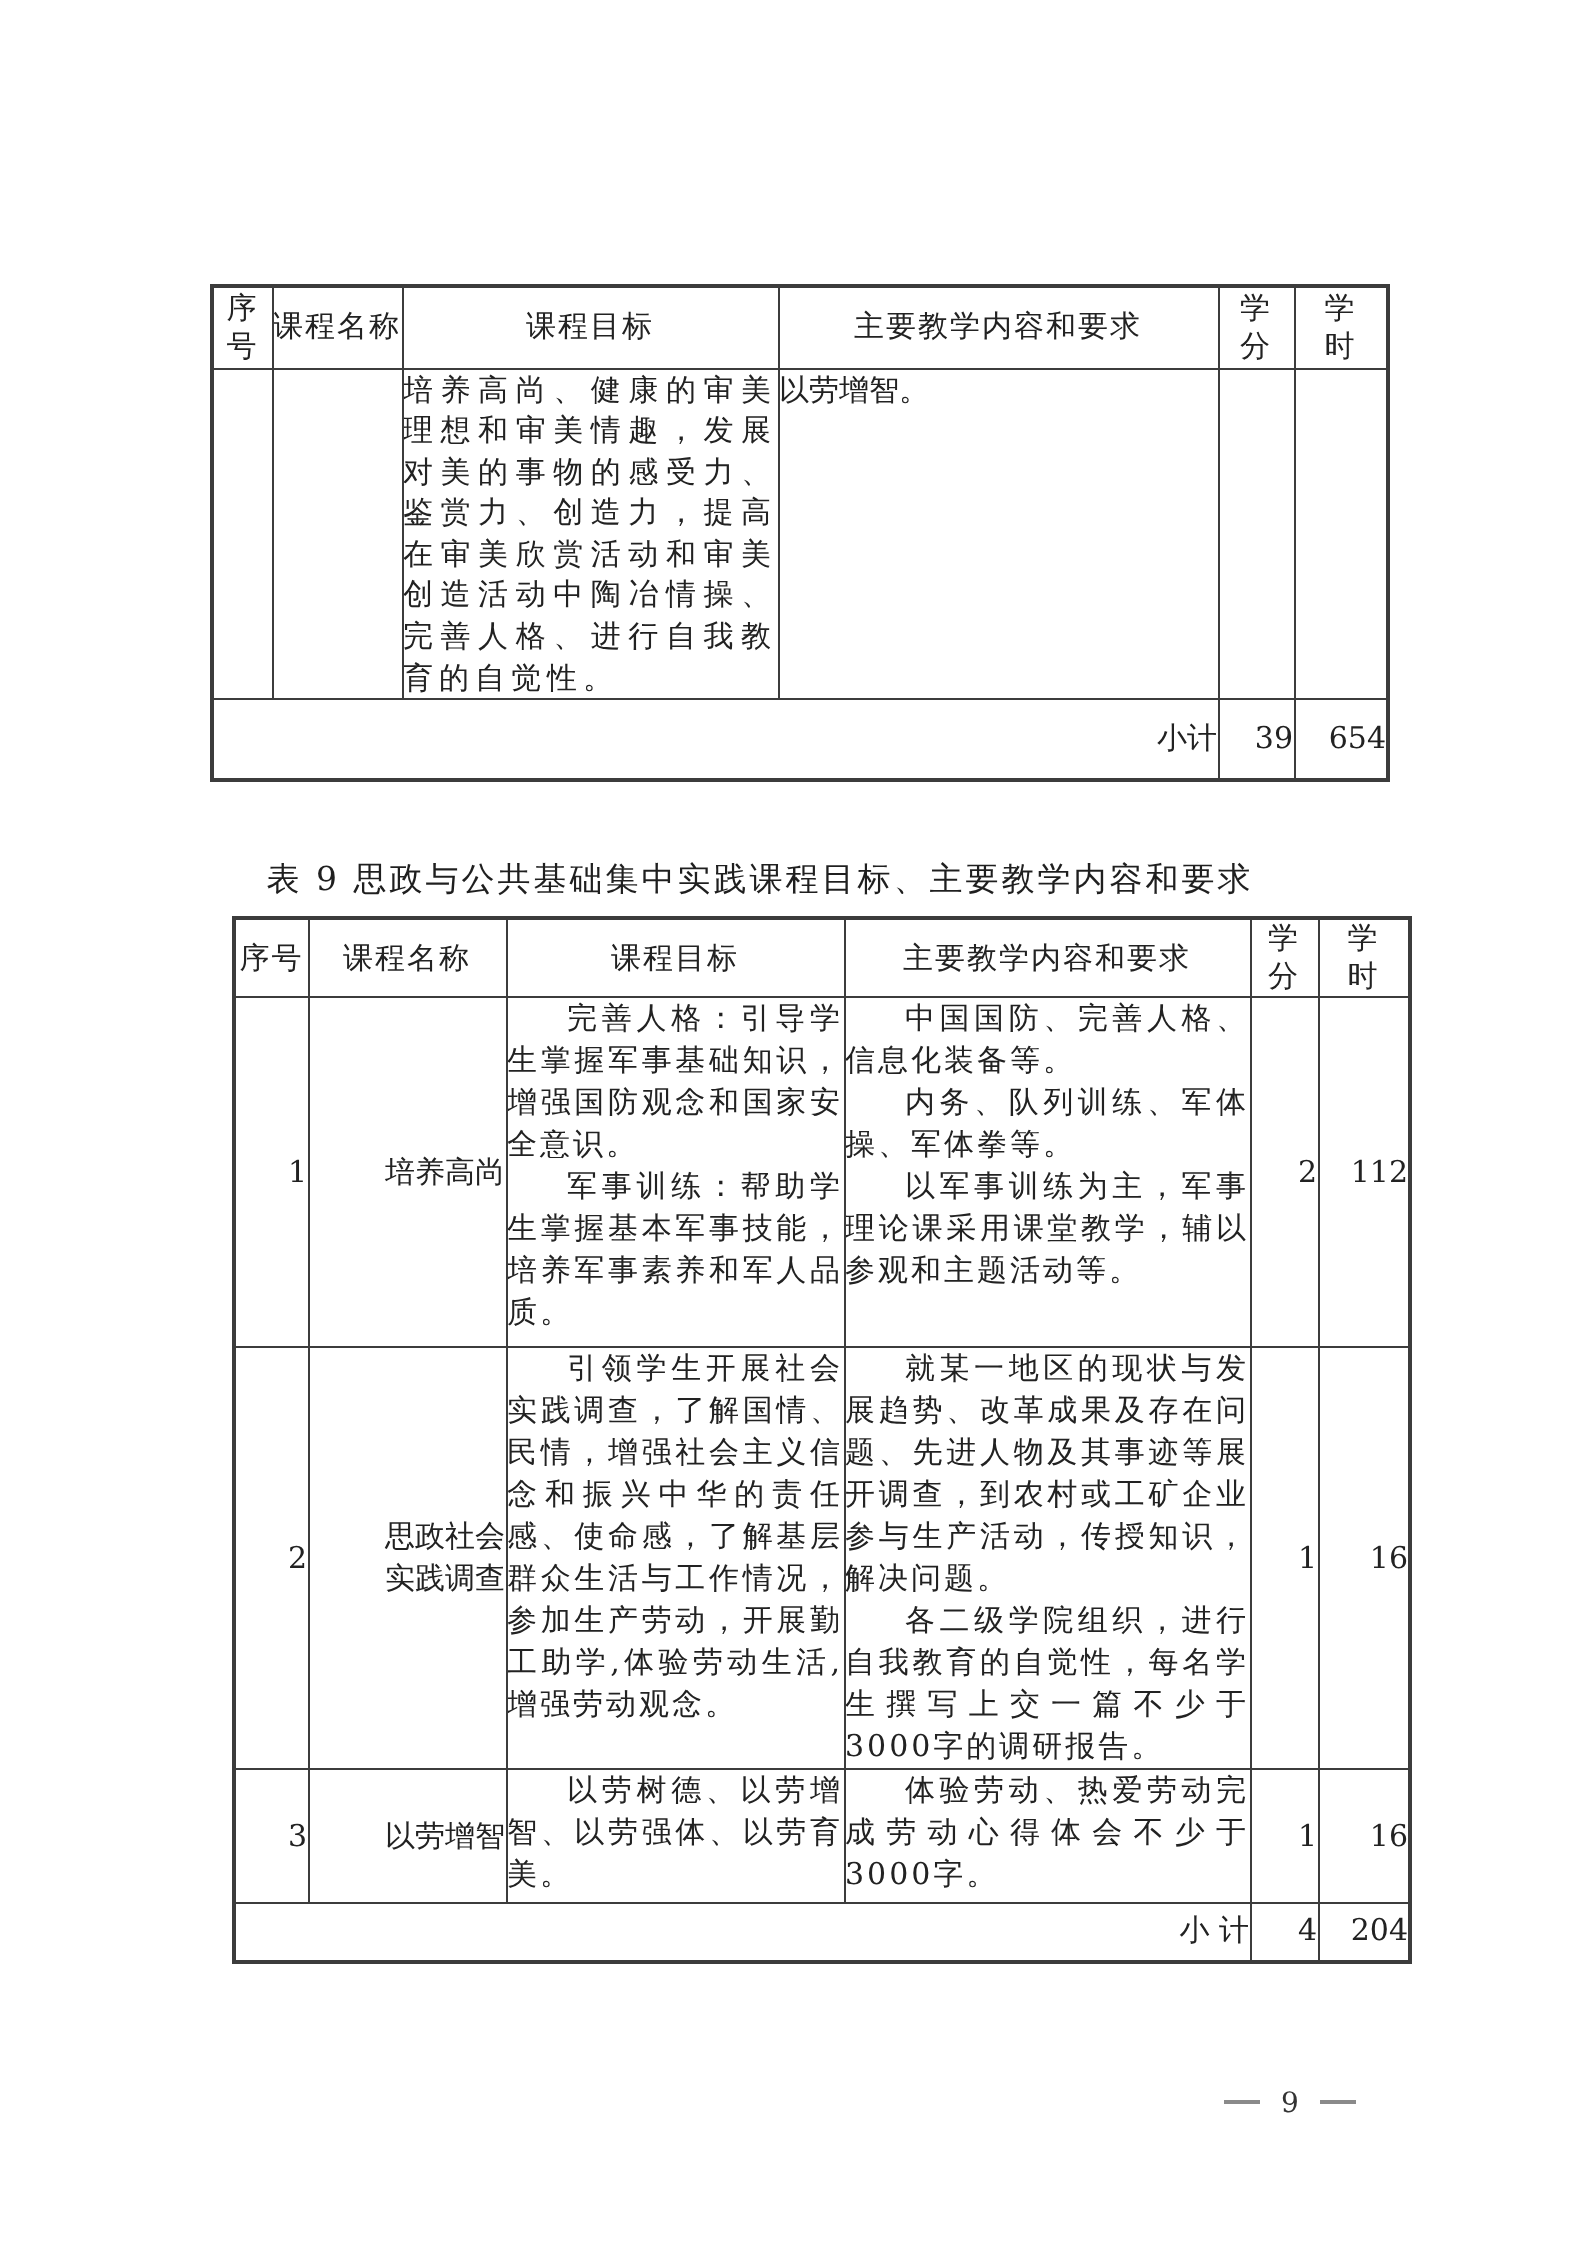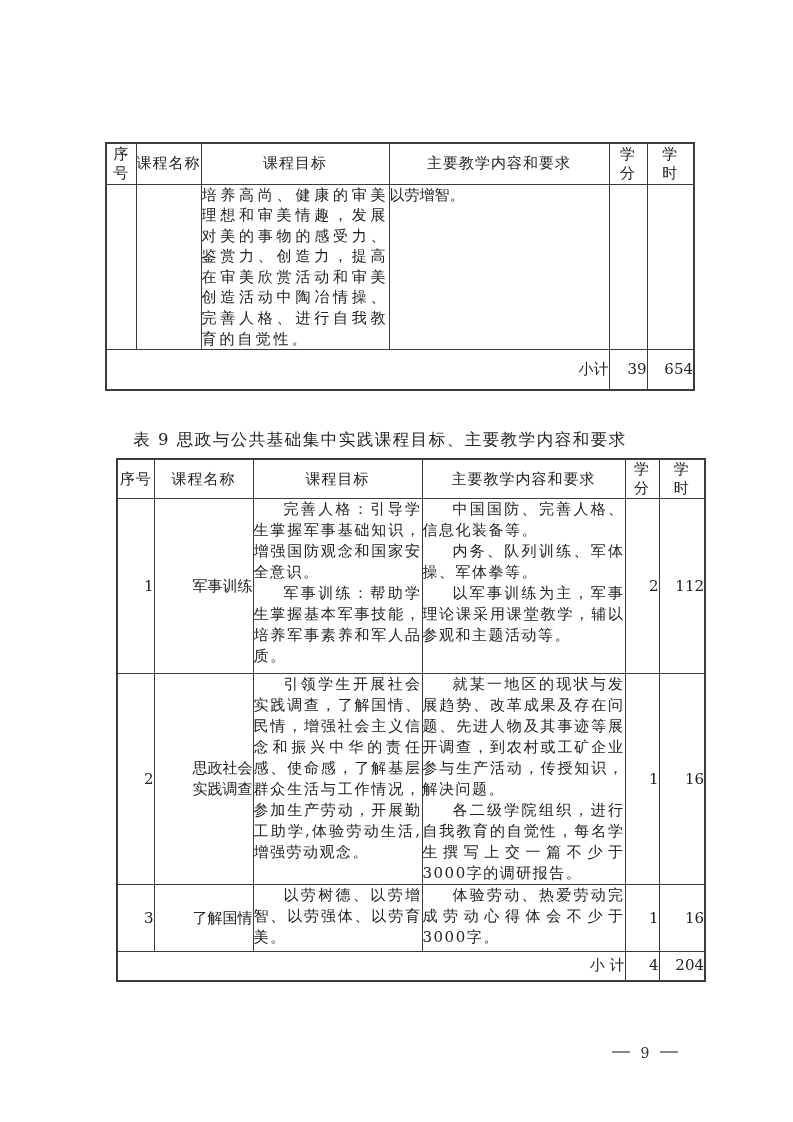--- a/index.html
+++ b/index.html
@@ -160,21 +160,21 @@
       <td class="hc">课程目标</td>
       <td class="hc">主要教学内容和要求</td>
       <td class="hc">学
 分</td>
       <td class="hc">学
 时</td>
     </tr>
 
     <tr class="r1">
       <td class="cc">1</td>
-      <td class="cc">军事训练</td>
+      <td class="cc">培养高尚</td>
       <td class="pc obj">
         <p>完善人格：引导学生掌握军事基础知识，增强国防观念和国家安全意识。</p>
         <p>军事训练：帮助学生掌握基本军事技能，培养军事素养和军人品质。</p>
       </td>
       <td class="pc con">
         <p>中国国防、完善人格、信息化装备等。</p>
         <p>内务、队列训练、军体操、军体拳等。</p>
         <p>以军事训练为主，军事理论课采用课堂教学，辅以参观和主题活动等。</p>
       </td>
       <td class="cc">2</td>
@@ -191,21 +191,21 @@
       <td class="pc con">
         <p>就某一地区的现状与发展趋势、改革成果及存在问题、先进人物及其事迹等展开调查，到农村或工矿企业参与生产活动，传授知识，解决问题。</p>
         <p>各二级学院组织，进行自我教育的自觉性，每名学生撰写上交一篇不少于3000字的调研报告。</p>
       </td>
       <td class="cc">1</td>
       <td class="cc">16</td>
     </tr>
 
     <tr class="r3">
       <td class="cc">3</td>
-      <td class="cc">了解国情</td>
+      <td class="cc">以劳增智</td>
       <td class="pc obj">
         <p>以劳树德、以劳增智、以劳强体、以劳育美。</p>
       </td>
       <td class="pc con">
         <p>体验劳动、热爱劳动完成劳动心得体会不少于3000字。</p>
       </td>
       <td class="cc">1</td>
       <td class="cc">16</td>
     </tr>
 

